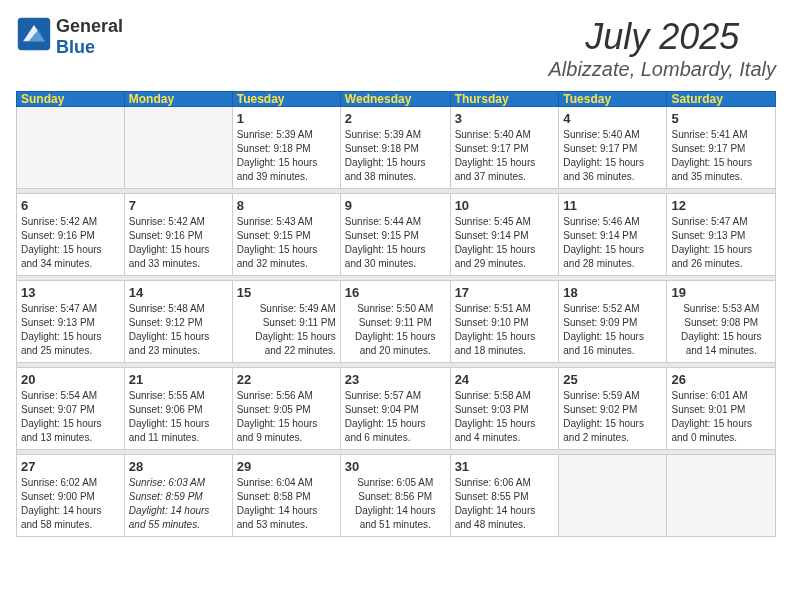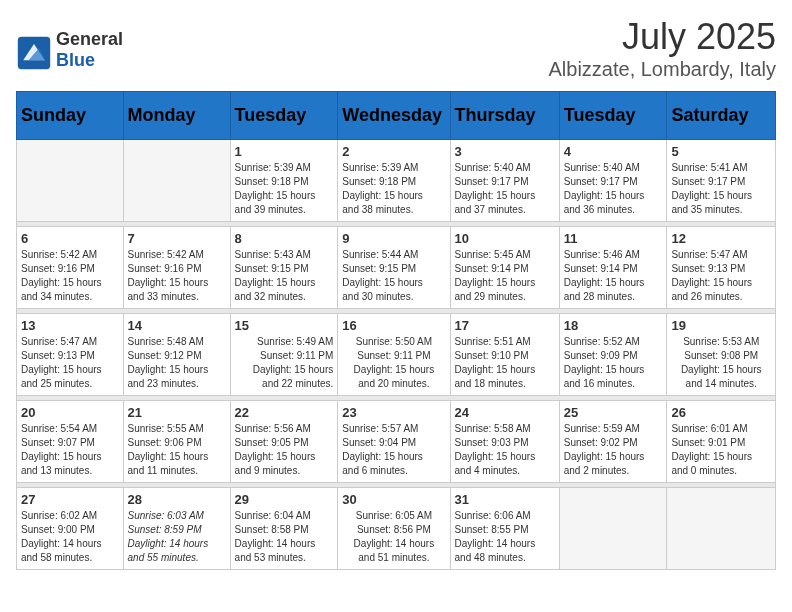--- a/index.html
+++ b/index.html
@@ -11,59 +11,59 @@
       padding: 16px;
     }
     .header {
       display: flex;
       justify-content: space-between;
       align-items: flex-start;
       margin-bottom: 10px;
     }
     .logo {
       display: flex;
-      align-items: flex-end;
-      margin-top: 13px;
+      align-items: flex-start;
     }
     .logo-text {
       display: flex;
       flex-direction: column;
       font-size: 18px;
       font-weight: bold;
     }
     .logo-general { color: #333; }
     .logo-blue { color: #1a5fa8; }
     .logo-icon {
       width: 36px;
       height: 36px;
       margin-right: 4px;
     }
     .title-block {
-      text-align: right;
+      text-align: center;
+      font-style: italic;
     }
     .month-title {
       font-size: 36px;
       color: #333;
       font-weight: normal;
     }
     .location {
       font-size: 20px;
       color: #555;
     }
     table {
       width: 100%;
       border-collapse: collapse;
       font-size: 10.5px;
     }
     thead tr th {
       background-color: #2176c7;
-      color: #000000;
-      padding: 13px 4px;
+      color: #fde047;
+      padding: 0 4px;
       text-align: left;
-      font-size: 18px;
+      font-size: 12px;
       border: 1px solid #1a5fa8;
     }
     tbody tr td {
       border: 1px solid #ccc;
       vertical-align: top;
       padding: 4px;
       height: 80px;
       width: 113px;
       background: #fff;
     }

